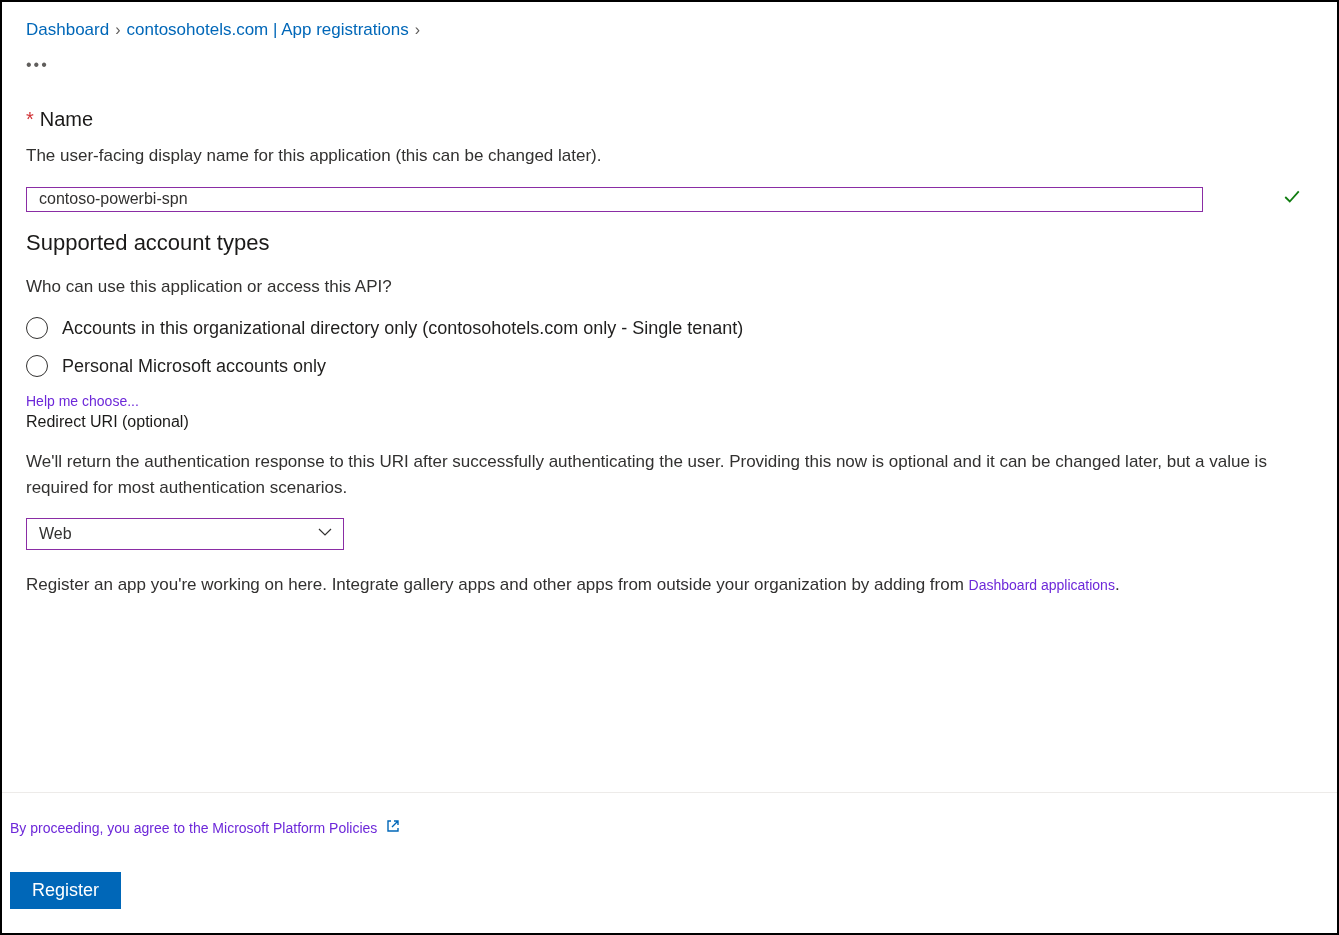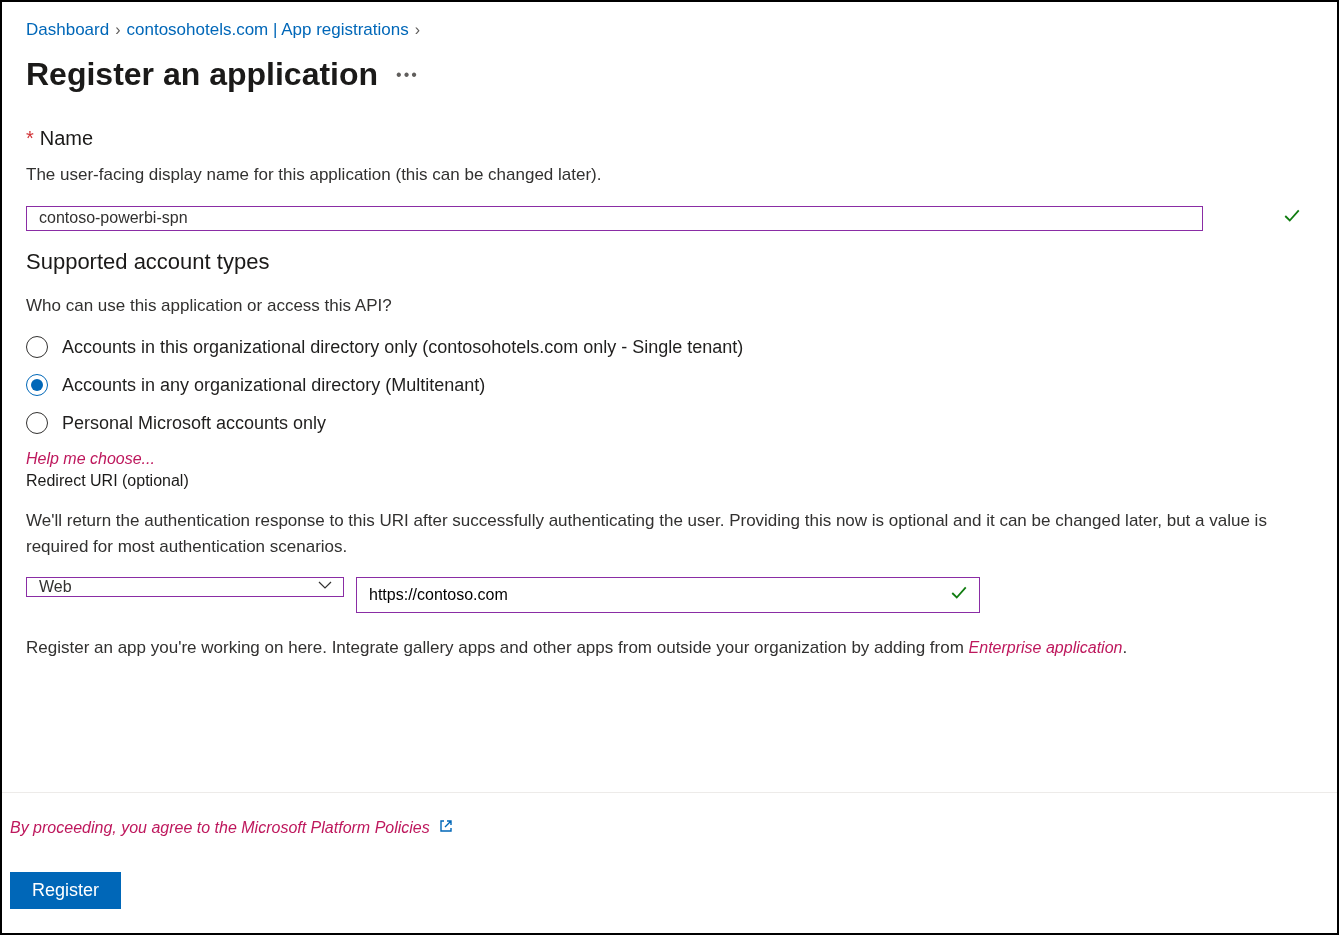--- a/index.html
+++ b/index.html
@@ -47,25 +47,25 @@
     .radio-row { display: flex; align-items: center; gap: 14px; margin-bottom: 16px; font-size: 18px; color:#201f1e;}
     .radio-outer {
       width: 22px; height: 22px; border: 1px solid #323130; border-radius: 50%;
       display:flex; align-items:center; justify-content:center;
       flex: 0 0 22px;
       background:#fff;
     }
     .radio-outer.selected { border-color: #0067b8; }
     .radio-inner { width: 12px; height: 12px; background:#0067b8; border-radius:50%; display:none;}
     .radio-outer.selected .radio-inner { display:block;}
-    .link { color: #be185d; text-decoration:none; font-size:16px;font-style:italic; }
+    .link { color: #6d28d9; text-decoration:none; font-size:14px; }
     .help-link { display:block; margin-bottom: 4px;}
     .uri-row { display:flex; gap:12px; margin: 18px 0 22px 0;}
     .select-box {
-      width: 318px; height:20px; border:1px solid #8a2da5; background:#fff;
+      width: 318px; height:32px; border:1px solid #8a2da5; background:#fff;
       display:flex; align-items:center; justify-content:space-between;
       padding: 0 10px 0 12px; font-size:16px; color:#323130;
     }
     .chevron svg { width:16px; height:16px;}
     .uri-input-wrap { position:relative;}
     .uri-input { width: 624px; height:36px; border:1px solid #8a2da5; padding:0 40px 0 12px; font-size:16px; outline:none;}
     .integrate-text { font-size:17px; line-height:1.5; color:#323130;}
     .footer-sep {
       border-top:1px solid #edebe9;
       position:absolute; left:0; right:0; bottom:140px;
@@ -86,21 +86,20 @@
 <body>
 
 <div class="breadcrumb">
   <a href="#">Dashboard</a>
   <span class="sep">›</span>
   <a href="#">contosohotels.com | App registrations</a>
   <span class="sep">›</span>
 </div>
 
 <div class="page-title-row">
-  <h1>Register an application</h1>
   <span class="more-dots">•••</span>
 </div>
 
 <div class="field-label">
   <span class="required">*</span>
   <span>Name</span>
 </div>
 <div class="field-help">The user-facing display name for this application (this can be changed later).</div>
 <div class="input-wrap">
   <input class="text-input" type="text" value="contoso-powerbi-spn" style="">
@@ -112,56 +111,42 @@
 </div>
 
 <div class="section-heading">Supported account types</div>
 <div class="field-help">Who can use this application or access this API?</div>
 <div class="radios">
   <div class="radio-row">
     <span class="radio-outer"></span>
     <span>Accounts in this organizational directory only (contosohotels.com only - Single tenant)</span>
   </div>
   <div class="radio-row">
-    <span class="radio-outer selected">
-        <span class="radio-inner"></span>
-      </span>
-    <span>Accounts in any organizational directory (Multitenant)</span>
-  </div>
-  <div class="radio-row">
     <span class="radio-outer"></span>
     <span>Personal Microsoft accounts only</span>
   </div>
 </div>
 
 <a href="#" class="link help-link">Help me choose...</a>
 
 <div class="optional-heading">Redirect URI (optional)</div>
 <div class="field-help">We'll return the authentication response to this URI after successfully authenticating the user. Providing this now is optional and it can be changed later, but a value is required for most authentication scenarios.</div>
 <div class="uri-row">
   <div class="select-box">
     <span>Web</span>
     <span class="chevron">
       <svg viewBox="0 0 16 16">
           <path d="M2 5 L8 11 L14 5" stroke="#323130" stroke-width="1.2" fill="none"></path>
         </svg>
     </span>
   </div>
-  <div class="uri-input-wrap">
-    <input class="uri-input" type="text" value="https://contoso.com" style="">
-    <span class="check-icon">
-      <svg viewBox="0 0 16 16">
-          <path d="M2 8 L6 12 L14 3" stroke="#107c10" stroke-width="1.6" fill="none"></path>
-        </svg>
-    </span>
-  </div>
 </div>
 
 <div class="integrate-text">
-  <span>Register an app you're working on here. Integrate gallery apps and other apps from outside your organization by adding from </span><a href="#" class="link">Enterprise application</a><span>.</span>
+  <span>Register an app you're working on here. Integrate gallery apps and other apps from outside your organization by adding from </span><a href="#" class="link">Dashboard applications</a><span>.</span>
 </div>
 
 <div class="footer-sep"></div>
 
 <div class="footer-area">
   <div class="policy-row">
     <a href="#" class="link">By proceeding, you agree to the Microsoft Platform Policies</a>
     <span class="ext-icon">
       <svg viewBox="0 0 16 16">
           <path d="M6 3 H3 V13 H13 V10 M9 3 H13 V7 M13 3 L7 9" stroke="#0067b8" stroke-width="1.4" fill="none"></path>

